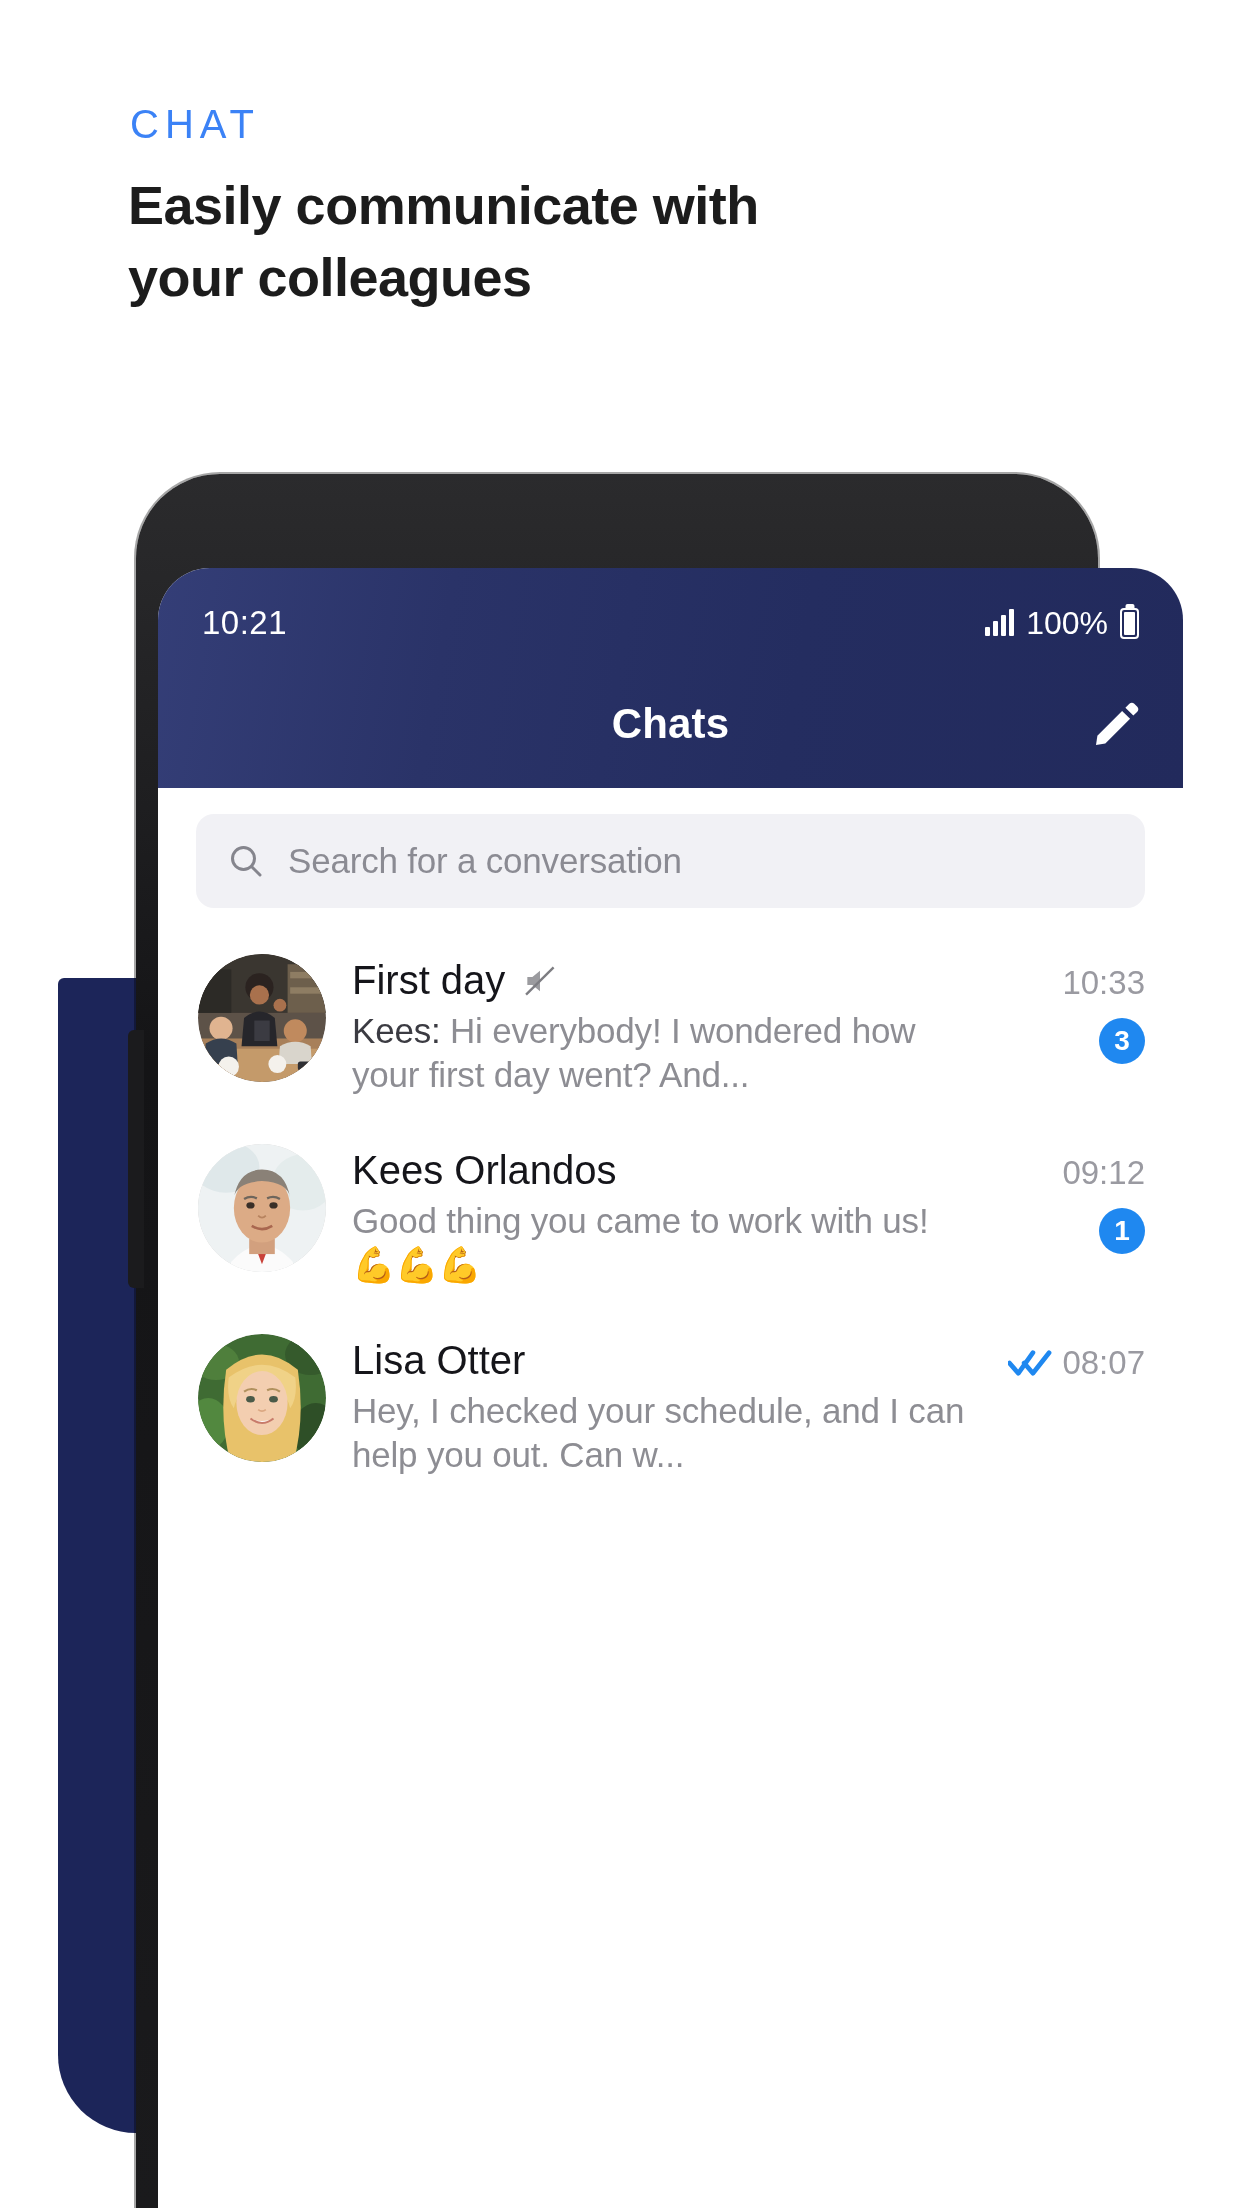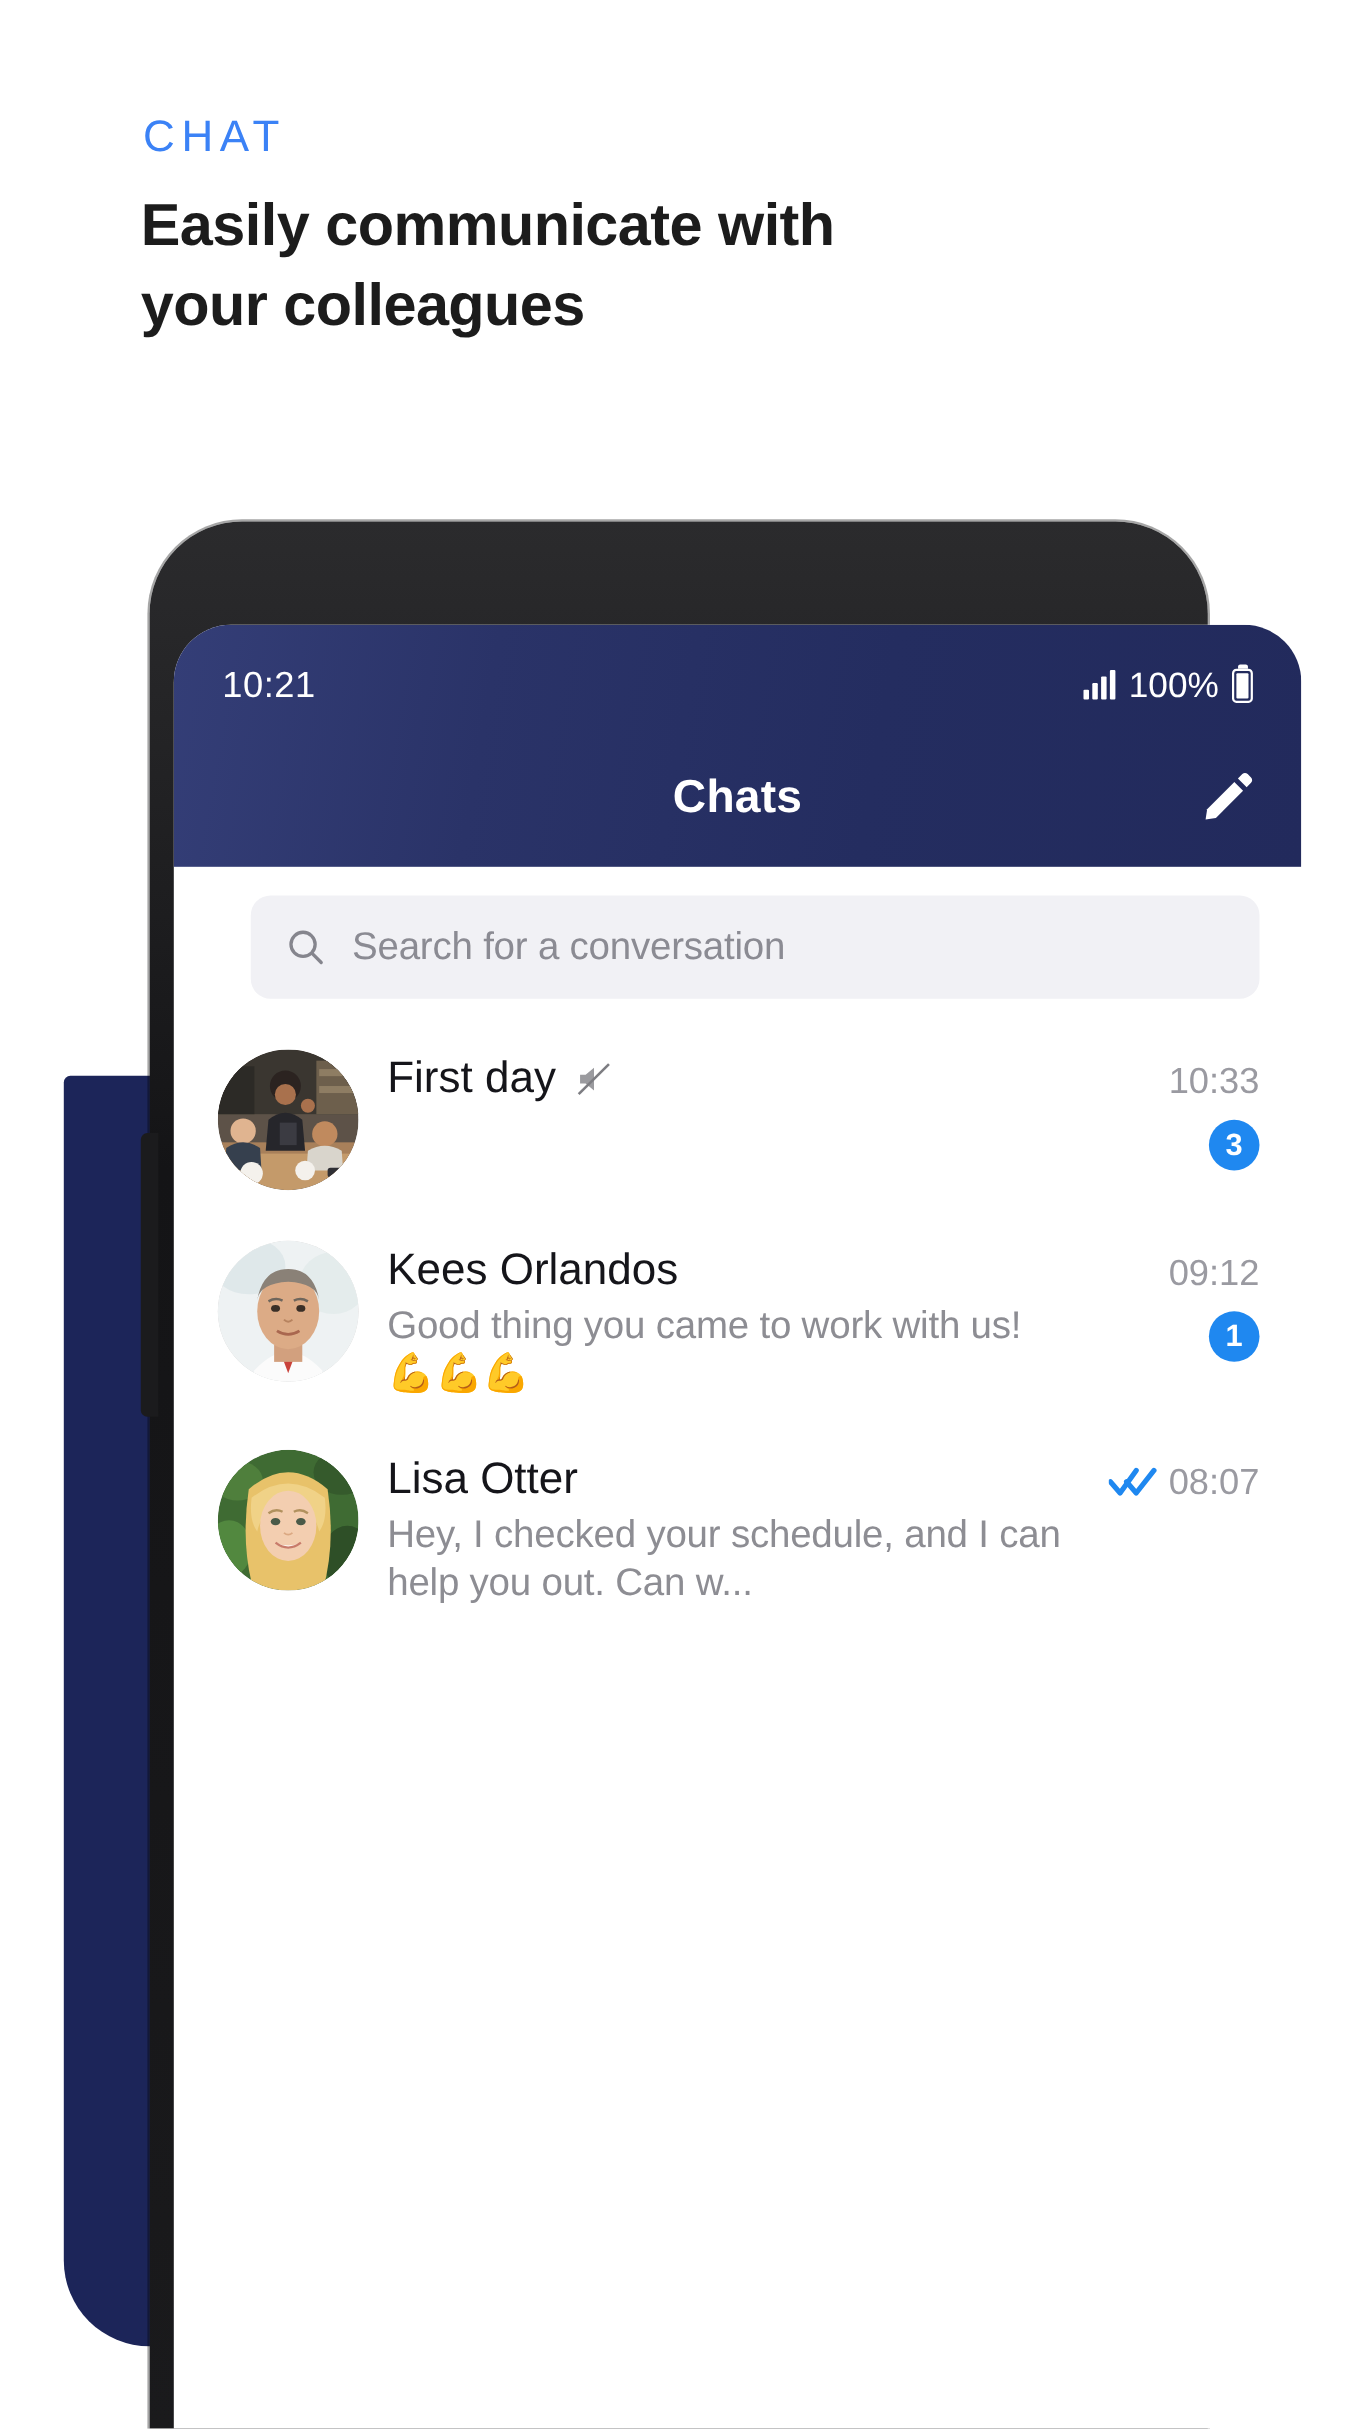--- a/index.html
+++ b/index.html
@@ -188,21 +188,21 @@
   .compose-btn {
     position: absolute;
     right: 34px;
     top: 50%;
     transform: translateY(-50%);
     width: 64px; height: 64px;
     display: flex; align-items: center; justify-content: center;
   }
 
   
-  .search-wrap { padding: 26px 38px 12px 38px; margin-left: 32px; }
+  .search-wrap { padding: 26px 38px 12px 38px; }
   .search-field {
     display: flex;
     align-items: center;
     gap: 22px;
     height: 94px;
     background: #f1f1f5;
     border-radius: 18px;
     padding: 0 30px;
   }
   .search-ph {
@@ -365,20 +365,21 @@
           </svg>
         </div>
         <div class="row-main">
           <div class="row-title-line">
             <span class="row-title">First day</span>
             <svg width="38" height="38" viewBox="0 0 24 24">
               <path d="M4 9.5 h3.2 L12 5.5 v13 L7.2 14.5 H4 Z" fill="#9b9b9f"></path>
               <line x1="3.2" y1="20.6" x2="20.6" y2="3.4" stroke="#7d7d82" stroke-width="1.5"></line>
             </svg>
           </div>
+          <div class="row-preview"><span class="sender">Kees:</span> <span>Hi everybody! I wondered how your first day went? And...</span></div>
         </div>
         <div class="row-meta">
           <div class="meta-top">
             <span class="row-time">10:33</span>
           </div>
           <span class="badge">3</span>
         </div>
       </div>
 
       <div class="chat-row">

